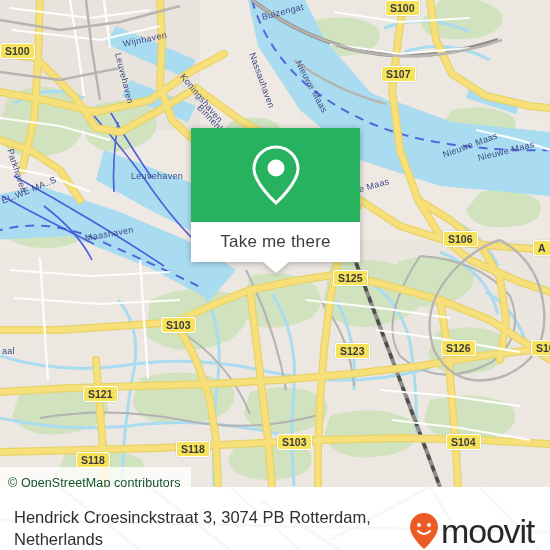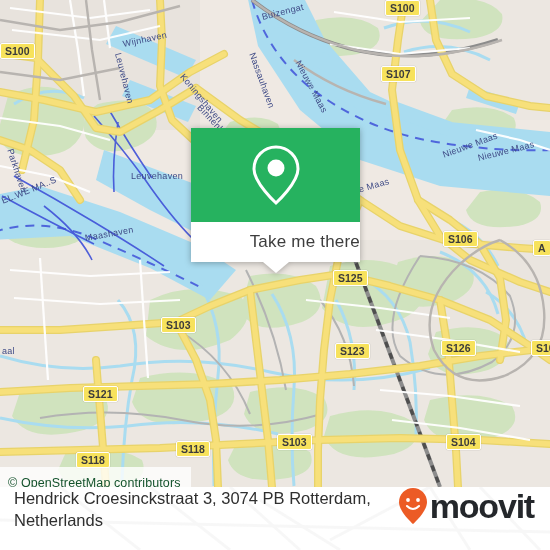--- a/index.html
+++ b/index.html
@@ -62,21 +62,21 @@
     background: #26b25f;
     display: flex;
     align-items: center;
     justify-content: center;
   }
   .popup-bottom {
     height: 40px;
     background: #ffffff;
     display: flex;
     align-items: center;
-    justify-content: flex-end;
+    justify-content: center;
   }
   .popup-label {
     font-size: 17px;
     color: #3d3d3d;
     letter-spacing: 0.2px;
   }
   .popup-arrow {
     position: absolute;
     left: 50%;
     top: 134px;
@@ -101,42 +101,42 @@
   .footer-watermark {
     position: absolute;
     left: 0; top: -487px;
     opacity: 0.055;
     pointer-events: none;
   }
   .footer-inner {
     position: relative;
     height: 100%;
     display: flex;
-    align-items: flex-start;
+    align-items: flex-end;
     justify-content: space-between;
     padding: 0 12px 0 14px;
     box-sizing: border-box;
   }
   .footer-address {
     font-size: 16.5px;
     line-height: 22px;
     color: #2f2f2f;
     max-width: 380px;
   }
   .brand {
     display: flex;
     align-items: center;
     gap: 2px;
     flex: none;
     margin-right: 4px;
   }
   .brand-word {
     font-size: 34px;
     line-height: 34px;
-    font-weight: bold;
+    font-weight: normal;
     color: #24272b;
     letter-spacing: -1.2px;
   }
 </style>
 </head>
 <body>
 
 <div id="app">
 
   <div class="map">

